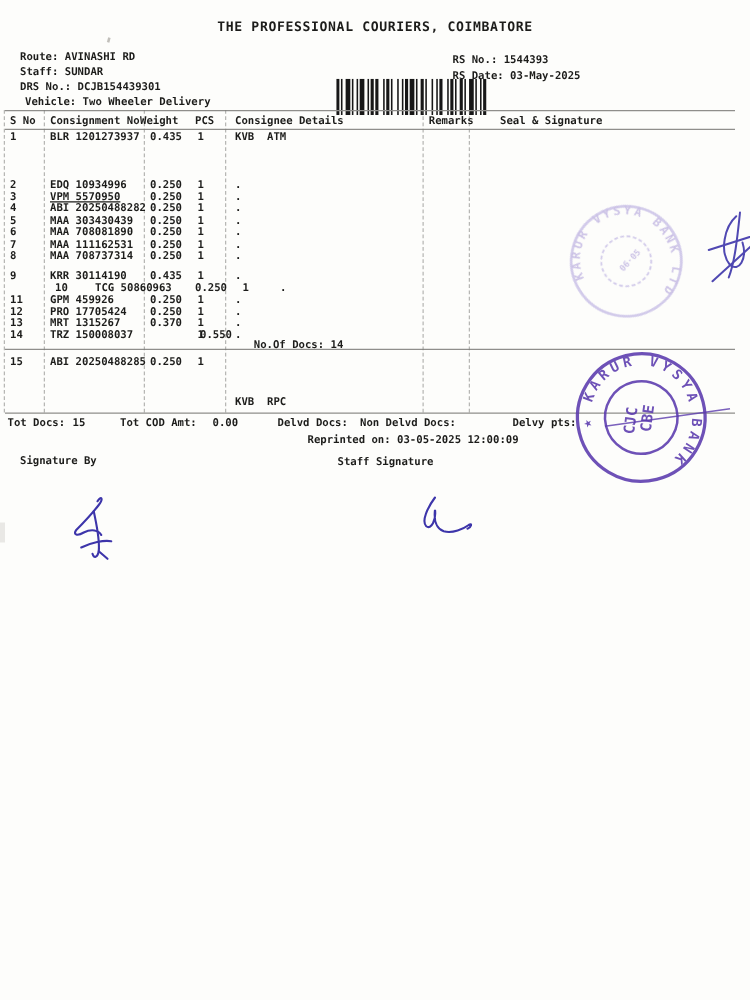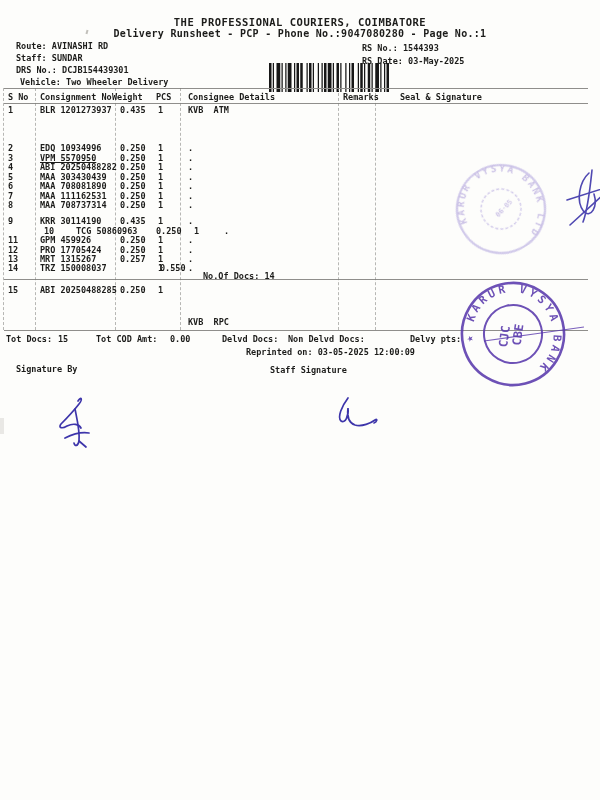--- a/index.html
+++ b/index.html
@@ -19,21 +19,20 @@
   .row{position:absolute;left:0;top:0;width:600px;height:9px;}
   .artifact{position:absolute;background:#9a968f;opacity:.6;}
   svg text{font-family:"DejaVu Sans Mono","Liberation Mono",monospace;font-weight:bold;}
 </style>
 </head>
 <body>
 
 <div class="page">
 
   <div class="abs title">THE PROFESSIONAL COURIERS, COIMBATORE</div>
-  <div class="abs subtitle">Delivery Runsheet - PCP - Phone No.:9047080280 - Page No.:1</div>
   <div class="artifact" style="left:86px;top:30px;width:2px;height:4px;transform:rotate(15deg);"></div>
   <div class="artifact" style="left:0;top:418px;width:4px;height:16px;opacity:.2;"></div>
 
   <div class="abs small" style="left:16px;top:42px;"><span>Route:</span> <span>AVINASHI RD</span></div>
   <div class="abs small" style="left:16px;top:54px;"><span>Staff:</span> <span>SUNDAR</span></div>
   <div class="abs small" style="left:16px;top:66px;"><span>DRS No.:</span> <span>DCJB154439301</span></div>
   <div class="abs small" style="left:20px;top:78px;"><span>Vehicle:</span> <span>Two Wheeler Delivery</span></div>
 
   <div class="abs" style="left:230px;top:44px;width:120px;height:29px;">
     <svg id="barcode-svg" width="120" height="29" viewBox="0 0 120 29">
@@ -176,21 +175,21 @@
       <div class="row" style="top: 244.5px;">
         <span class="cell" style="left: 8px;">12</span>
         <span class="cell" style="left: 40px;">PRO 17705424</span>
         <span class="cell" style="left: 120px;">0.250</span>
         <span class="cell" style="left: 158px;">1</span>
         <span class="cell" style="left: 188px;">.</span>
       </div>
       <div class="row" style="top: 253.5px;">
         <span class="cell" style="left: 8px;">13</span>
         <span class="cell" style="left: 40px;">MRT 1315267</span>
-        <span class="cell" style="left: 120px;">0.257</span>
+        <span class="cell" style="left: 120px;">0.370</span>
         <span class="cell" style="left: 158px;">1</span>
         <span class="cell" style="left: 188px;">.</span>
       </div>
       <div class="row" style="top: 262.5px;">
         <span class="cell" style="left: 8px;">14</span>
         <span class="cell" style="left: 40px;">TRZ 150008037</span>
         <span class="cell" style="left: 120px; padding-left: 40px;">0.550</span>
         <span class="cell" style="left: 158px;">1</span>
         <span class="cell" style="left: 188px;">.</span>
       </div>

